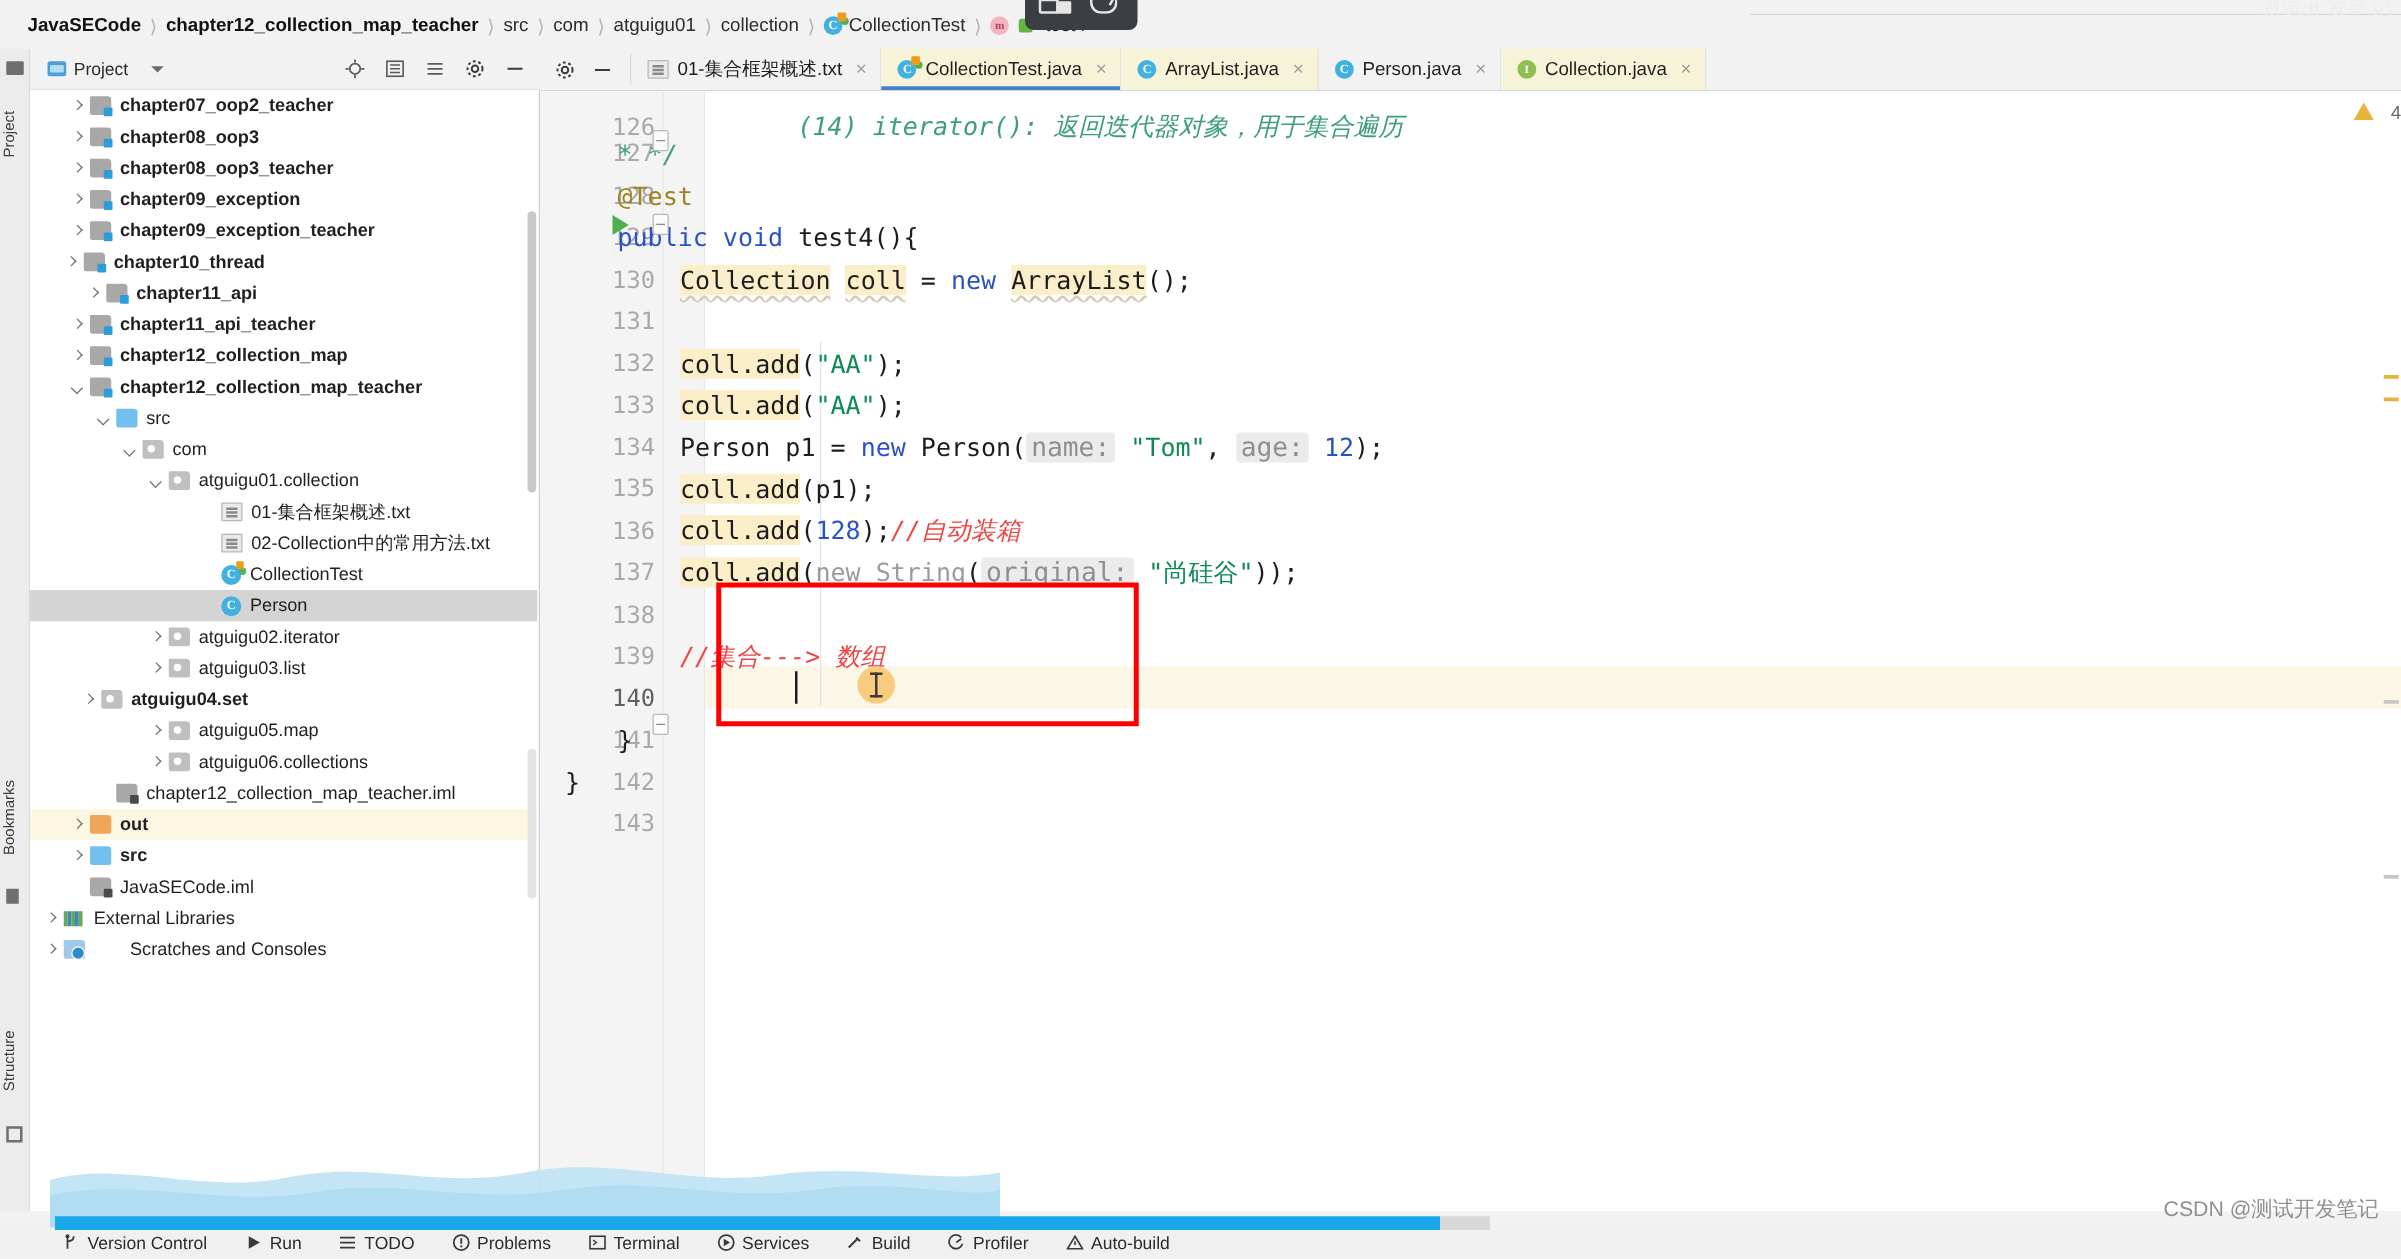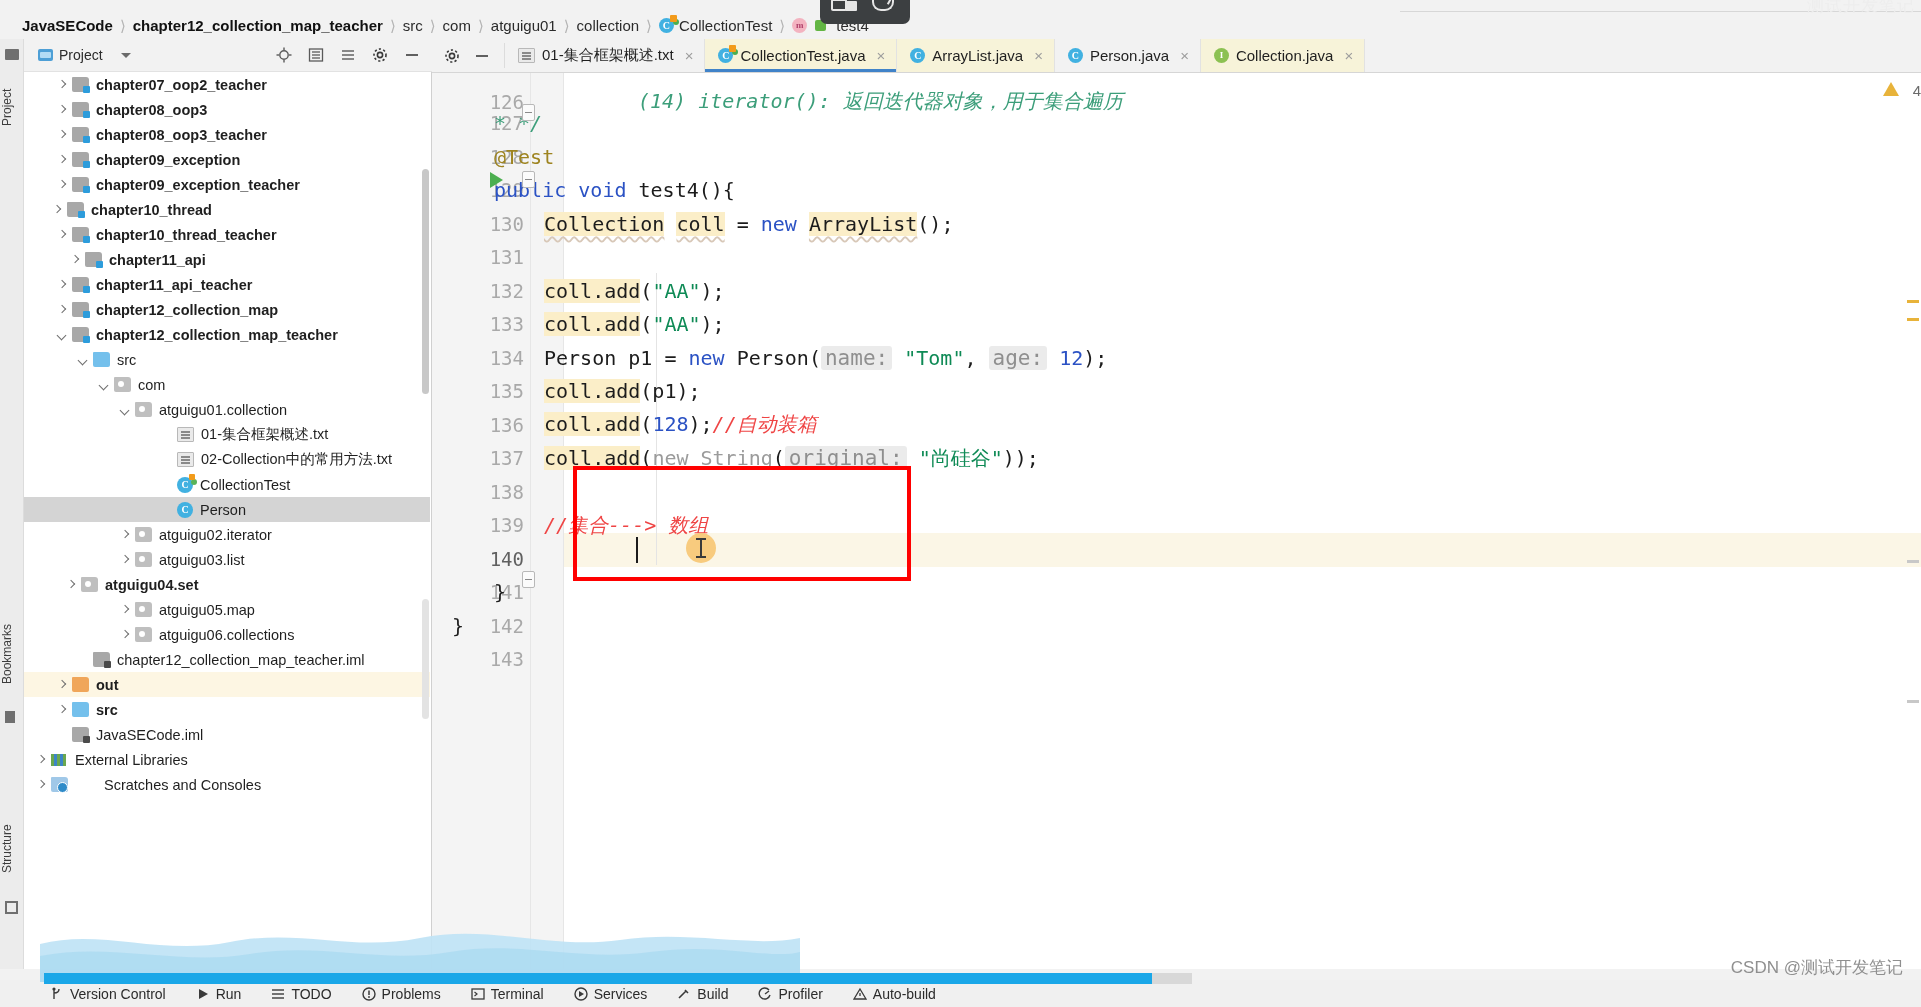--- a/index.html
+++ b/index.html
@@ -12,21 +12,21 @@
   #app { position: relative; width: 1921px; height: 1007px; }
 
   
   .topstrip { position:absolute; left:0; top:0; width:1921px; height:12px; background:#f2f2f2; }
   .topstrip .faintline { position:absolute; left:1400px; top:11px; width:521px; height:1px; background:#d7d7d7; }
   .faint-text { position:absolute; right:6px; top:-6px; font-size:17px; color:#ededed; letter-spacing:1px;
                 font-family:"Liberation Sans", sans-serif; white-space:nowrap; }
 
   .breadcrumb {
     position:absolute; left:0; top:12px; width:1635px; height:27px;
-    background:#f2f2f2; display:flex; align-items:center; padding-left:22px;
+    background:#f2f2f2; display:flex; align-items:flex-start; padding-left:22px;
     font-size:15px; color:#2b2b2b; white-space:nowrap;
   }
   .crumb { display:flex; align-items:center; gap:5px; }
   .crumb .txt { font-size:15px; }
   .crumb.bold .txt { font-weight:bold; color:#111; }
   .sep { color:#b4b4b4; margin:0 7px; font-size:15px; }
 
   .ic { display:inline-block; width:15px; height:15px; border-radius:50%; position:relative; flex:0 0 auto; }
   .ic-class { background:#41b1e1; color:#fff; font-size:10px; font-weight:bold;
               text-align:center; line-height:15px; font-family:"Liberation Serif", serif; }
@@ -327,25 +327,20 @@
         <div class="node" style="padding-left: 31px;">
           <span class="arrow r"></span>
           <span class="nic mod"></span>
           <span style="font-weight: bold;">chapter09_exception_teacher</span>
         </div>
         <div class="node" style="padding-left: 26px;">
           <span class="arrow r"></span>
           <span class="nic mod"></span>
           <span style="font-weight: bold;">chapter10_thread</span>
         </div>
-        <div class="node" style="padding-left: 31px;">
-          <span class="arrow r"></span>
-          <span class="nic mod"></span>
-          <span style="font-weight: bold;">chapter10_thread_teacher</span>
-        </div>
         <div class="node" style="padding-left: 44px;">
           <span class="arrow r"></span>
           <span class="nic mod"></span>
           <span style="font-weight: bold;">chapter11_api</span>
         </div>
         <div class="node" style="padding-left: 31px;">
           <span class="arrow r"></span>
           <span class="nic mod"></span>
           <span style="font-weight: bold;">chapter11_api_teacher</span>
         </div>

